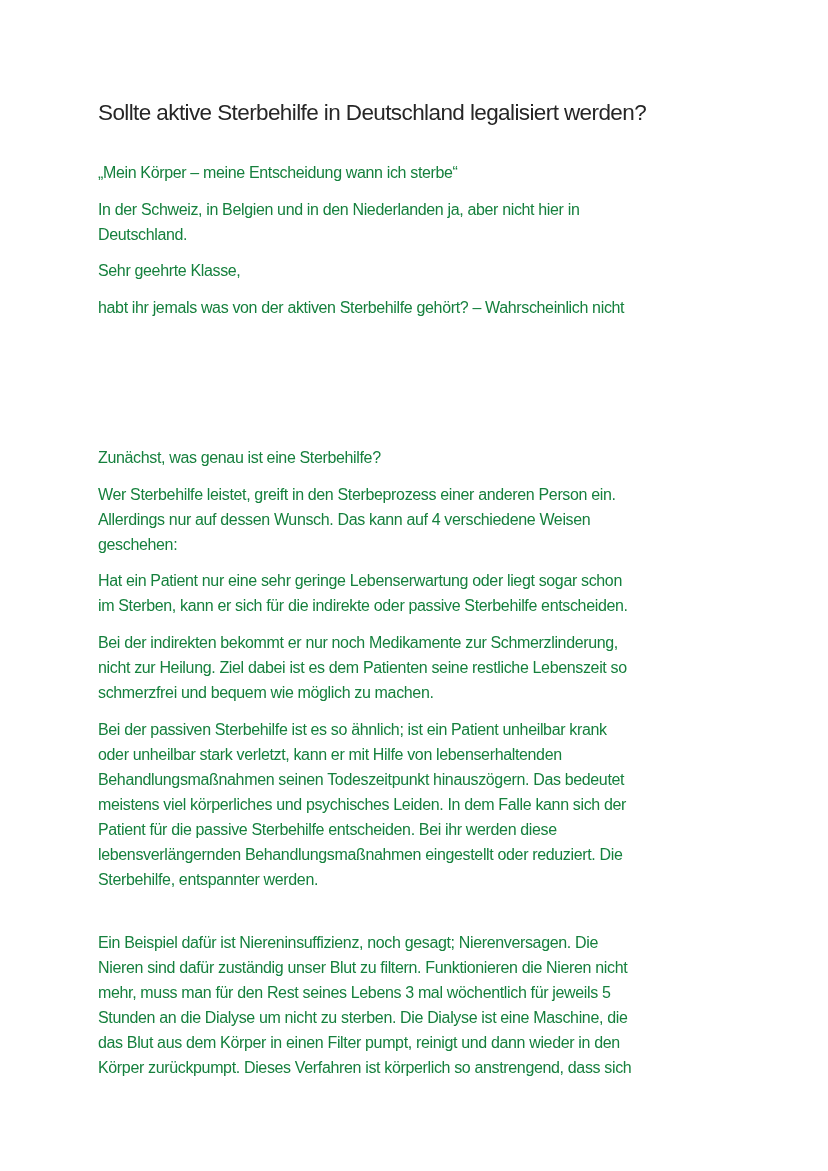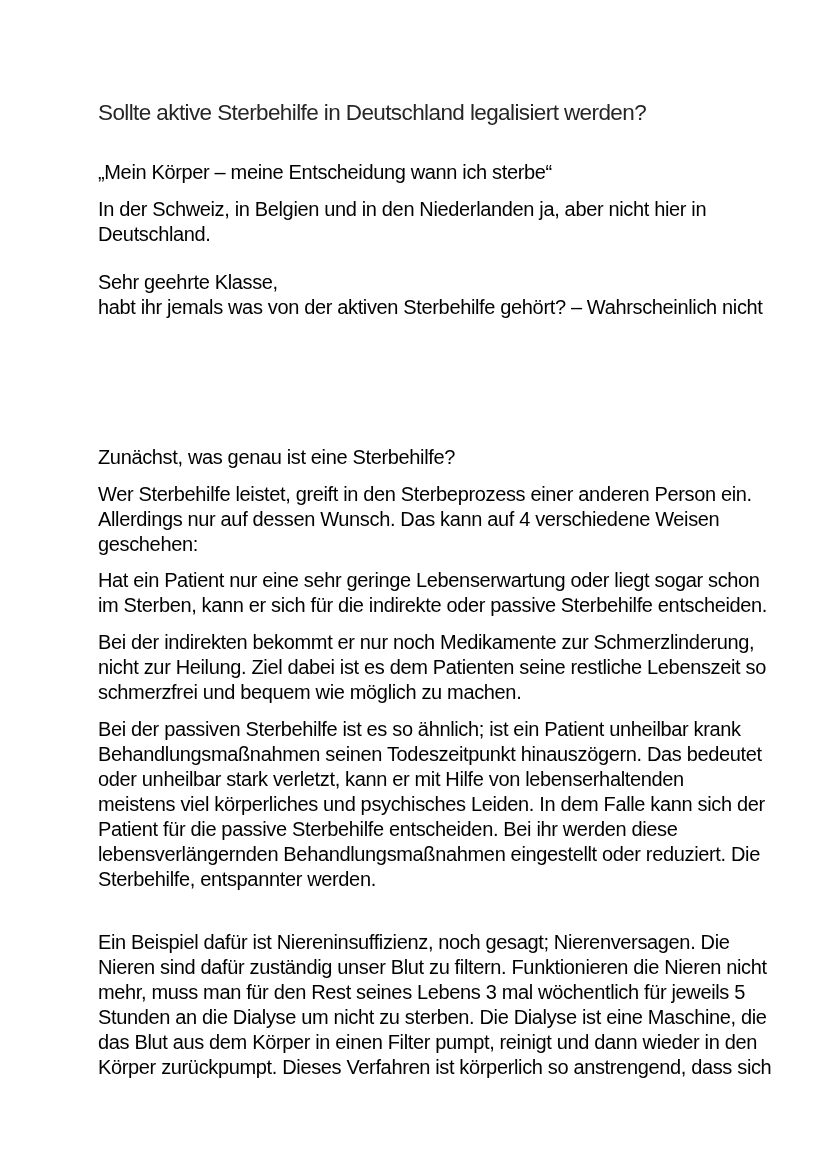--- a/index.html
+++ b/index.html
@@ -37,24 +37,24 @@
       color: #262626;
       white-space: nowrap;
       font-weight: normal;
       margin: 0;
       line-height: 30px;
     }
     .para {
       position: absolute;
       left: 0;
       margin: 0;
-      font-size: 20px;
+      font-size: 16px;
       line-height: 25px;
       letter-spacing: -0.35px;
-      color: #000000;
+      color: #15803d;
       white-space: nowrap;
     }
     .line {
       display: block;
     }
   </style>
 </head>
 <body>
 
 <div class="page">
@@ -64,21 +64,21 @@
 
     <p class="para" style="top:160px">
       <span class="line">„Mein Körper – meine Entscheidung wann ich sterbe“</span>
     </p>
 
     <p class="para" style="top:197px">
       <span class="line">In der Schweiz, in Belgien und in den Niederlanden ja, aber nicht hier in</span>
       <span class="line">Deutschland.</span>
     </p>
 
-    <p class="para" style="top:270px">
+    <p class="para" style="top:258px">
       <span class="line">Sehr geehrte Klasse,</span>
     </p>
 
     <p class="para" style="top:295px">
       <span class="line">habt ihr jemals was von der aktiven Sterbehilfe gehört? – Wahrscheinlich nicht</span>
     </p>
 
     <p class="para" style="top:445px">
       <span class="line">Zunächst, was genau ist eine Sterbehilfe?</span>
     </p>
@@ -95,22 +95,22 @@
     </p>
 
     <p class="para" style="top:630px">
       <span class="line">Bei der indirekten bekommt er nur noch Medikamente zur Schmerzlinderung,</span>
       <span class="line">nicht zur Heilung. Ziel dabei ist es dem Patienten seine restliche Lebenszeit so</span>
       <span class="line">schmerzfrei und bequem wie möglich zu machen.</span>
     </p>
 
     <p class="para" style="top:717px">
       <span class="line">Bei der passiven Sterbehilfe ist es so ähnlich; ist ein Patient unheilbar krank</span>
+      <span class="line">oder unheilbar stark verletzt, kann er mit Hilfe von lebenserhaltenden</span>
       <span class="line">Behandlungsmaßnahmen seinen Todeszeitpunkt hinauszögern. Das bedeutet</span>
-      <span class="line">oder unheilbar stark verletzt, kann er mit Hilfe von lebenserhaltenden</span>
       <span class="line">meistens viel körperliches und psychisches Leiden. In dem Falle kann sich der</span>
       <span class="line">Patient für die passive Sterbehilfe entscheiden. Bei ihr werden diese</span>
       <span class="line">lebensverlängernden Behandlungsmaßnahmen eingestellt oder reduziert. Die</span>
       <span class="line">Sterbehilfe, entspannter werden.</span>
     </p>
 
     <p class="para" style="top:930px">
       <span class="line">Ein Beispiel dafür ist Niereninsuffizienz, noch gesagt; Nierenversagen. Die</span>
       <span class="line">Nieren sind dafür zuständig unser Blut zu filtern. Funktionieren die Nieren nicht</span>
       <span class="line">mehr, muss man für den Rest seines Lebens 3 mal wöchentlich für jeweils 5</span>

